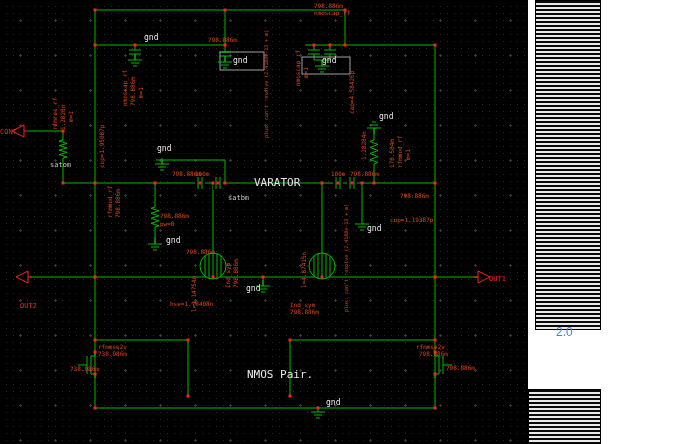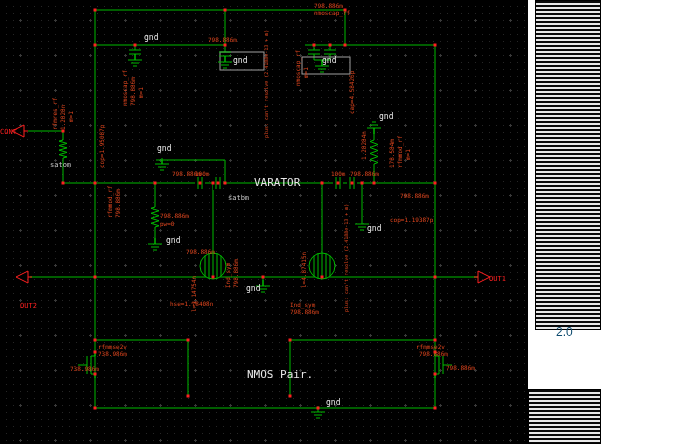--- a/index.html
+++ b/index.html
@@ -10,21 +10,21 @@
     background-color:#000;
     background-image:radial-gradient(#3a3a3a 1px,transparent 1.2px),radial-gradient(#262626 0.8px,transparent 1px);
     background-size:35px 35px,7px 7px;
     background-position:3px 3px,3px 3px;
   }
   .canvas svg{position:absolute;left:0;top:0}
   .right-panel{position:absolute;left:528px;top:0;width:155px;height:444px;background:#ffffff}
   .stripes{position:absolute;background:repeating-linear-gradient(180deg,#0a0a0a 0 2px,#e9e9e9 2px 4px);border:1px solid #000}
   .stripes-top{left:7px;top:0;width:66px;height:330px}
   .stripes-bottom{left:0;top:389px;width:73px;height:55px}
-  .zoom-label{position:absolute;left:28px;top:325px;font-size:12px;color:#0c4a6e;font-family:"Liberation Sans",sans-serif}
+  .zoom-label{position:absolute;left:28px;top:325px;font-size:12px;color:#3b82f6;font-family:"Liberation Sans",sans-serif}
 </style>
 </head>
 <body>
 
 <div class="stage">
 
   <div class="canvas">
     <svg width="528" height="444" viewBox="0 0 528 444">
         <line x1="95" y1="10" x2="345" y2="10" stroke="#00bb00" stroke-width="1"></line>
         <line x1="95" y1="10" x2="95" y2="408" stroke="#00bb00" stroke-width="1"></line>

